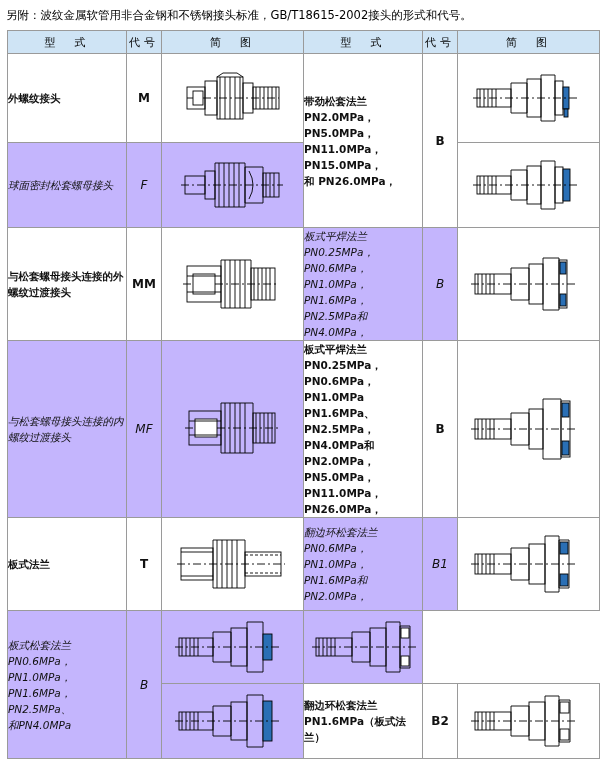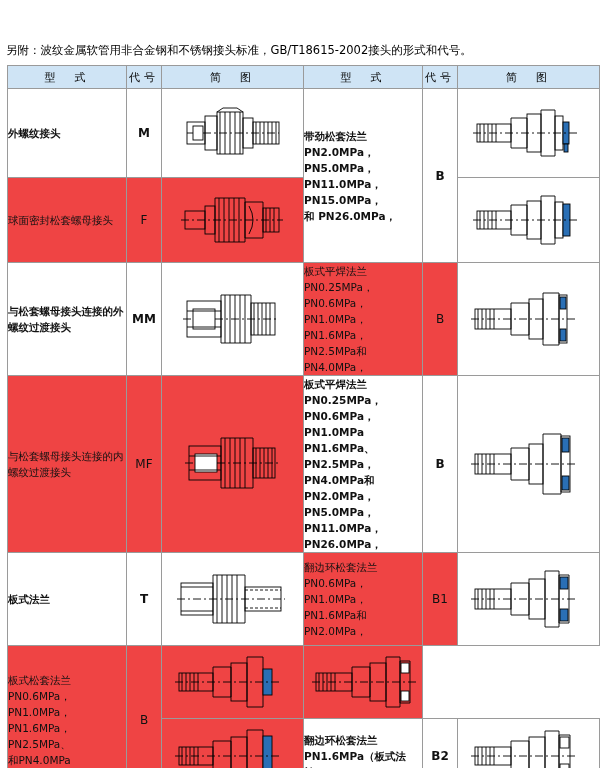--- a/index.html
+++ b/index.html
@@ -21,21 +21,20 @@
     box-sizing: border-box;
     padding: 0;
   }
   .doc-title {
     font-size: 11.5px;
     line-height: 15px;
     padding: 8px 6px 7px 6px;
     color: #000;
     white-space: nowrap;
     letter-spacing: 0px;
-    margin-top: 35px;
   }
   table.main {
     border-collapse: collapse;
     table-layout: fixed;
     width: 586px;
     margin: 0 7px;
   }
   table.main td, table.main th {
     border: 1px solid #9a9a9a;
     padding: 0;
@@ -61,21 +60,21 @@
   .cell-code {
     text-align: center;
     font-size: 12px;
     vertical-align: middle;
   }
   .cell-fig {
     text-align: center;
     vertical-align: middle;
     padding: 2px 0;
   }
-  .hl { background: #ef4444; }
+  .hl { background: #c4b5fd; font-style: italic; }
   .wh { background: #ffffff; font-weight: bold; }
   svg { display: block; margin: 0 auto; }
 </style>
 </head>
 <body>
 
 <div class="page">
 
   <div class="doc-title">另附：波纹金属软管用非合金钢和不锈钢接头标准，GB/T18615-2002接头的形式和代号。</div>
 

